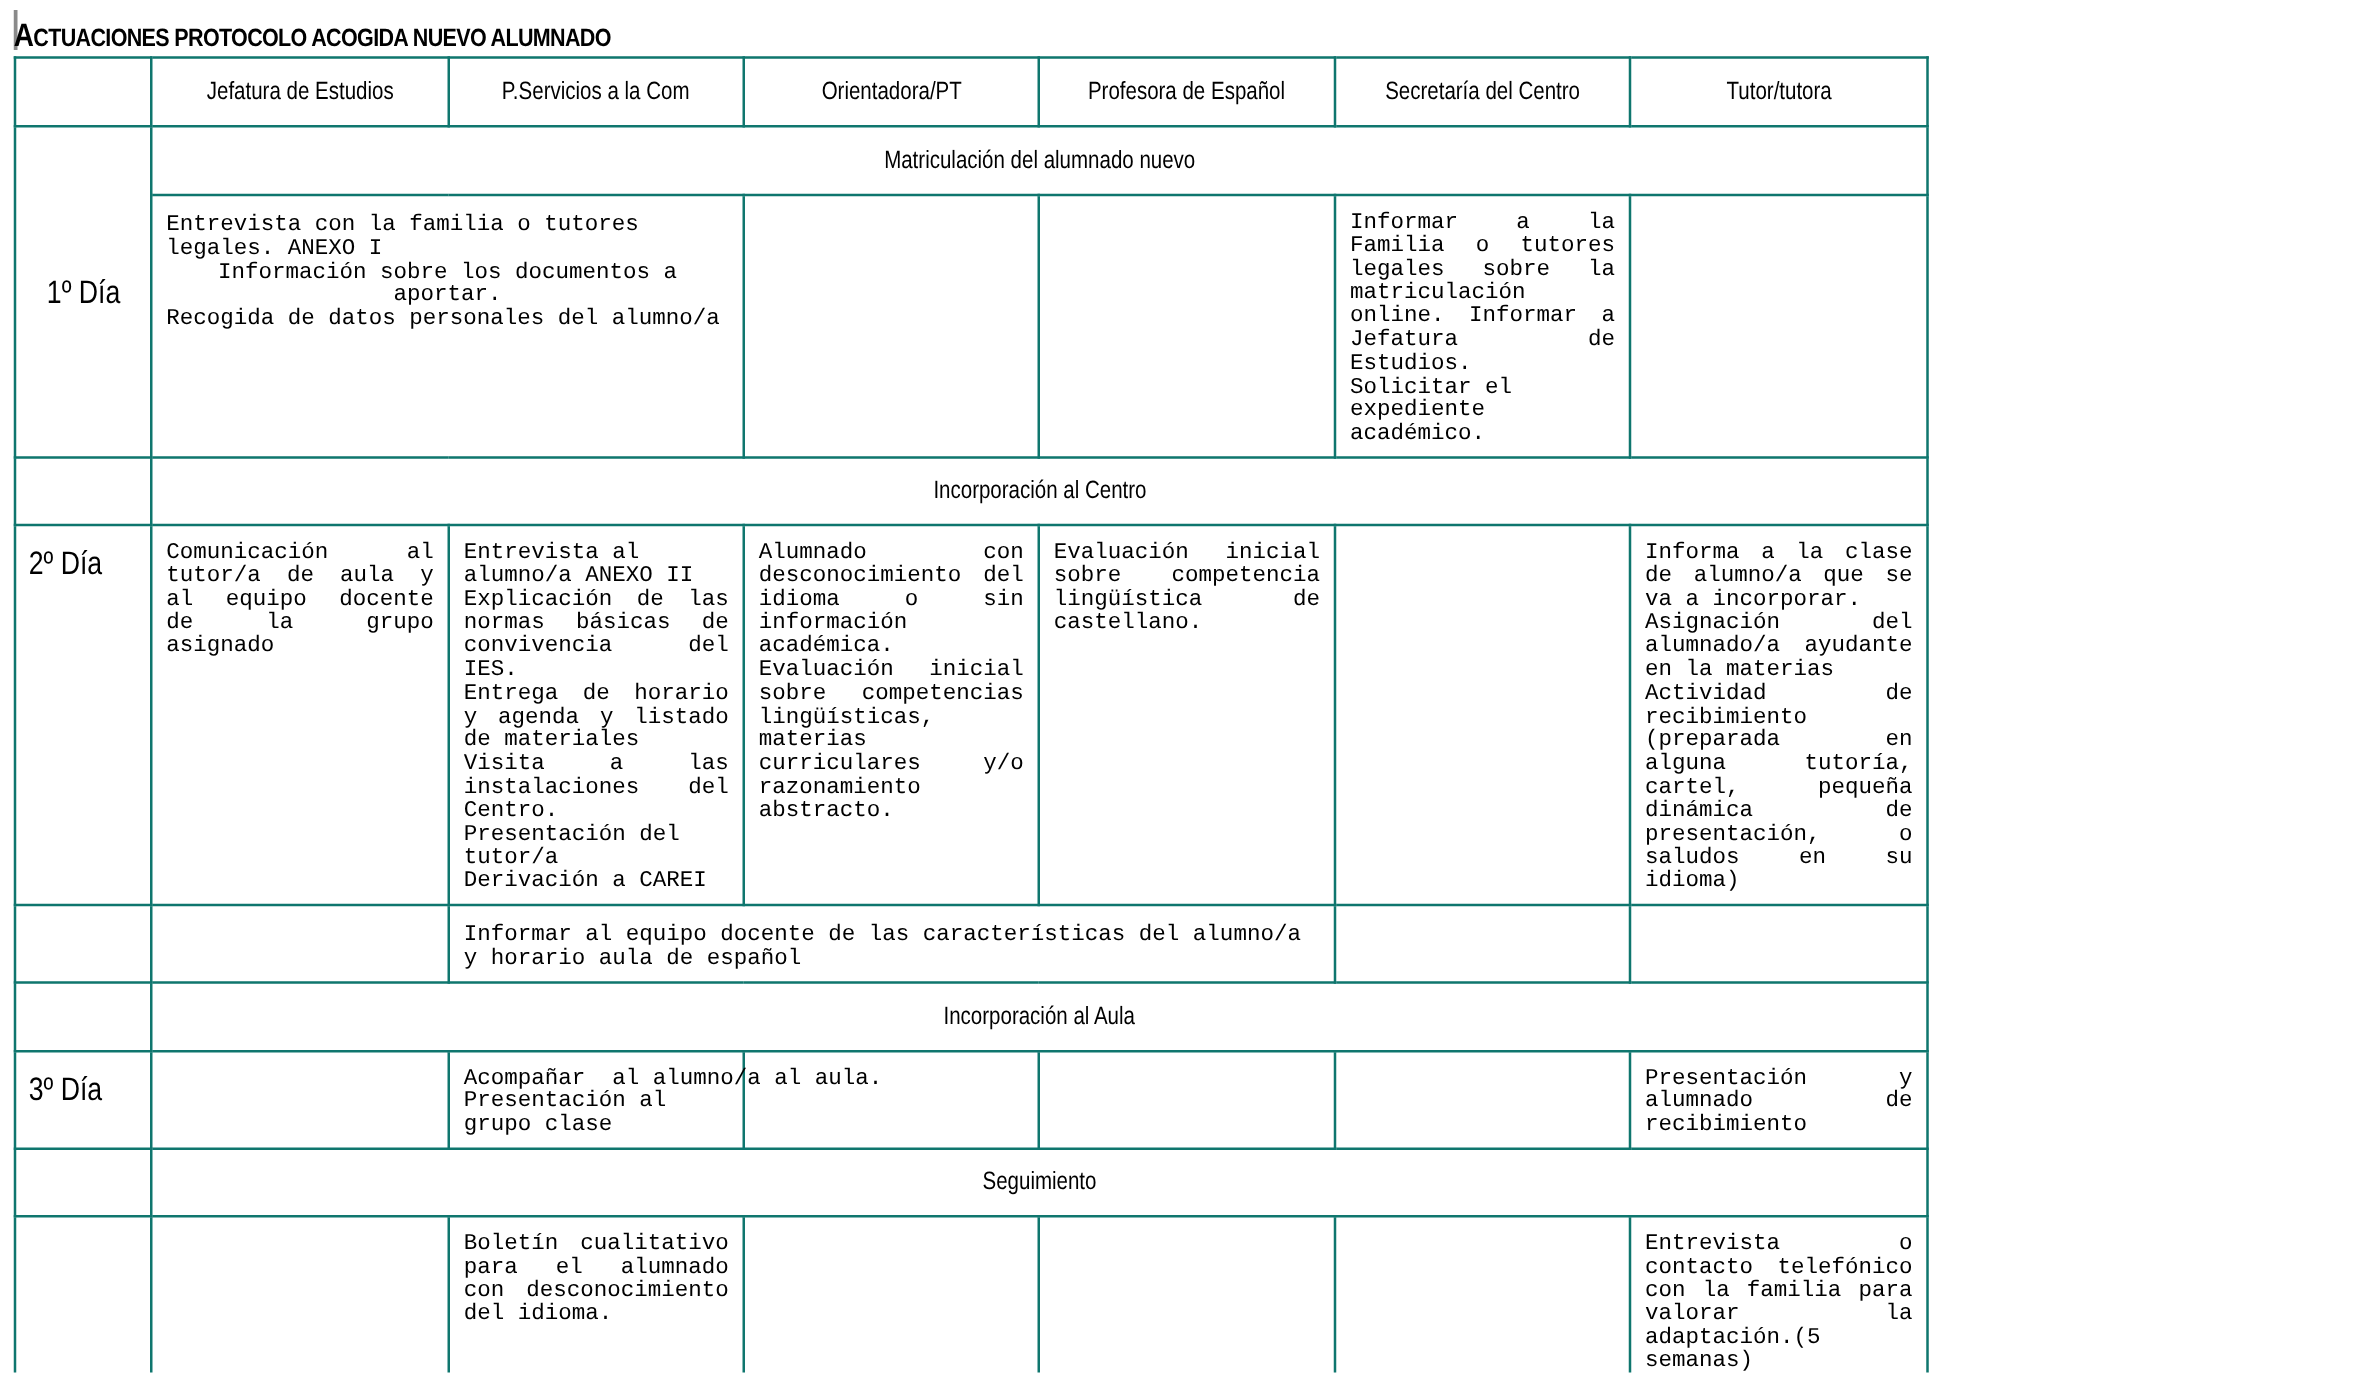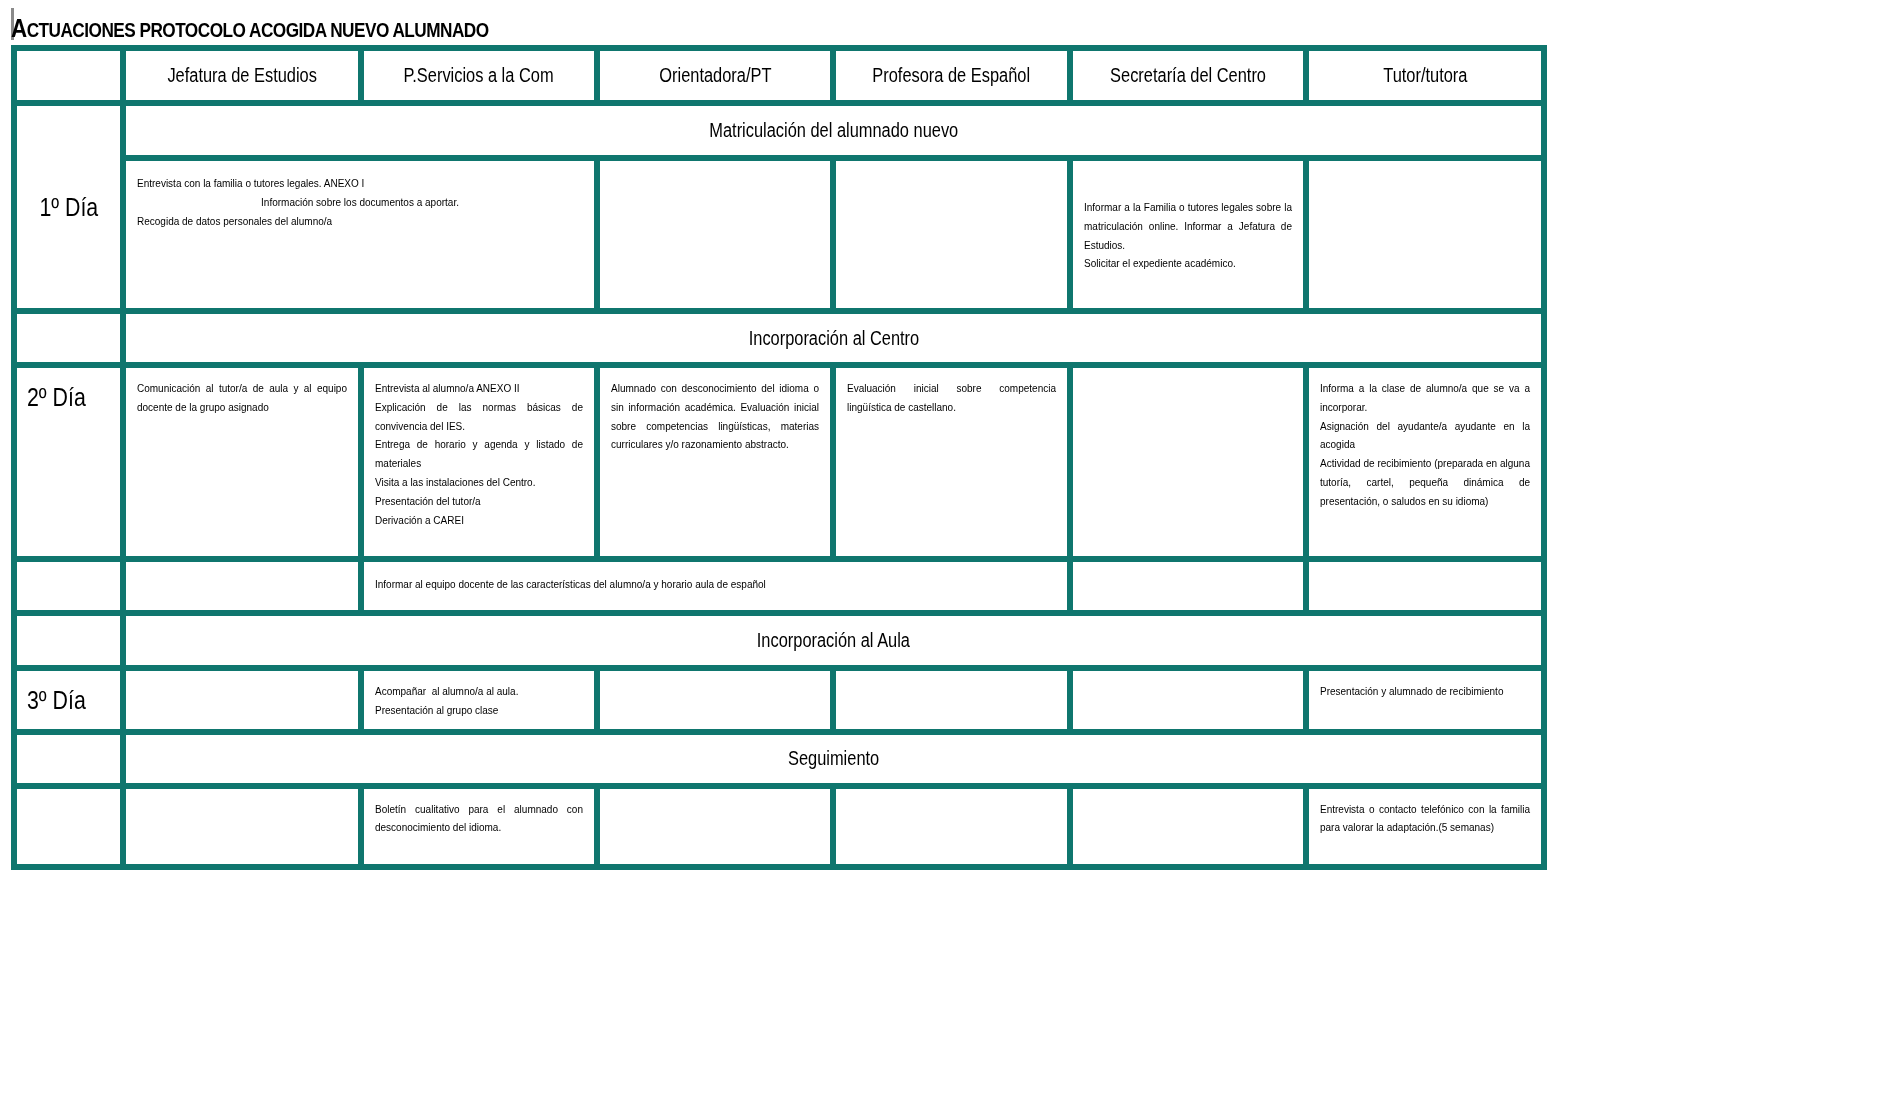--- a/index.html
+++ b/index.html
@@ -41,21 +41,21 @@
     table.protocol {
       position: absolute;
       left: 11px;
       top: 45px;
       border-collapse: collapse;
       table-layout: fixed;
       width: 1530px;
       border: 2px solid #000;
     }
     table.protocol td {
-      border: 6px solid #0f766e;
+      border: 2px solid #0f766e;
       vertical-align: top;
       padding: 0;
       box-sizing: border-box;
     }
     .hdr {
       font-family: "Liberation Sans Narrow", "Liberation Sans", sans-serif;
       font-size: 20px;
       text-align: center;
       vertical-align: middle !important;
       transform-origin: center;
@@ -77,22 +77,22 @@
       padding-left: 10px !important;
     }
     .day span { transform-origin: left center; }
     .day-mid {
       vertical-align: middle !important;
       text-align: center;
       padding-left: 0 !important;
     }
     .day-mid span { transform-origin: center; }
     .cell {
-      font-family: Liberation Sans, sans-serif;
-      font-size: 10px;
+      font-family: Liberation Mono, monospace;
+      font-size: 18px;
       line-height: 18.8px;
       text-align: justify;
       padding: 12px 11px 8px 11px !important;
       margin-top: 22px;
     }
     .cell .line {
       display: block;
       text-align: justify;
     }
     .cell-mid {
@@ -168,21 +168,21 @@
     </td>
     <td class="cell">
       <span class="line">Alumnado con desconocimiento del idioma o sin información académica. Evaluación inicial sobre competencias lingüísticas, materias curriculares y/o razonamiento abstracto.</span>
     </td>
     <td class="cell">
       <span class="line">Evaluación inicial sobre competencia lingüística de castellano.</span>
     </td>
     <td class="cell"><span></span></td>
     <td class="cell">
       <span class="line">Informa a la clase de alumno/a que se va a incorporar.</span>
-      <span class="line">Asignación del ayudante/a ayudante en la acogida</span>
+      <span class="line">Asignación del alumnado/a ayudante en la materias</span>
       <span class="line">Actividad de recibimiento (preparada en alguna tutoría, cartel, pequeña dinámica de presentación, o saludos en su idioma)</span>
     </td>
   </tr>
 
   <tr style="height:54px">
     <td class="day"></td>
     <td class="cell"></td>
     <td colspan="3" class="cell cell-left" style="padding-top:14px !important;">
       <span class="line" style="text-align:left">Informar al equipo docente de las características del alumno/a y horario aula de español</span>
     </td>

